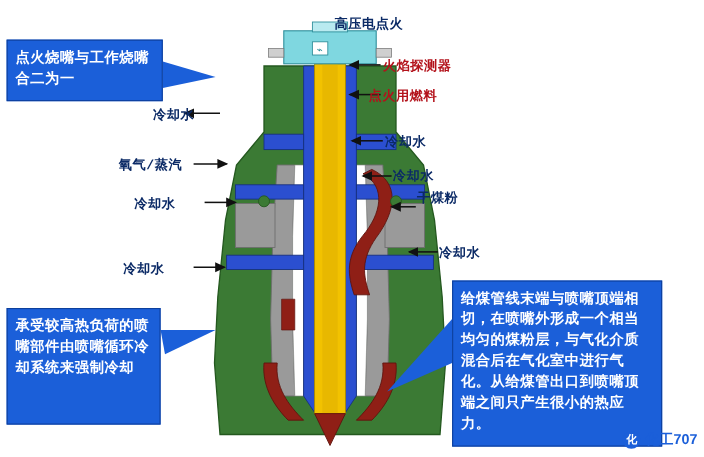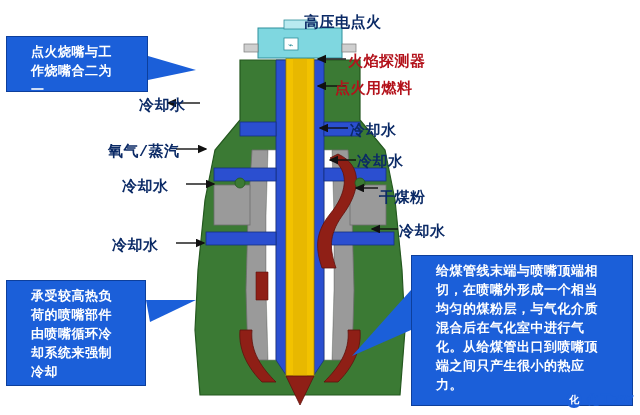--- a/index.html
+++ b/index.html
@@ -13,29 +13,29 @@
   #stage{position:absolute;left:0;top:0;width:640px;height:415px;}
   svg.diagram{position:absolute;left:0;top:0;width:640px;height:415px;}
 
   .callout{
     position:absolute;
     background:#1b5fd9;
     color:#ffffff;
     border:1px solid #0d3f9c;
     font-size:13px;
     line-height:19px;
-    padding:5px 24px;
+    padding:5px 7px;
     box-sizing:border-box;
     font-weight:bold;
     letter-spacing:0.5px;
   }
   .label{
     position:absolute;
     color:#0b2a66;
-    font-size:15px;
+    font-size:12px;
     font-weight:bold;
     white-space:nowrap;
     letter-spacing:0.5px;
   }
   .label.red{color:#b3121b;}
   .wm{
     position:absolute;
     right:6px;bottom:6px;
     display:flex;align-items:center;gap:4px;
     color:#1b5fd9;font-size:13px;font-weight:bold;
@@ -140,31 +140,31 @@
       <polygon points="148,56 196,70 148,80"></polygon>
       <polygon points="146,300 196,300 150,322"></polygon>
       <polygon points="411,290 352,356 411,330"></polygon>
     </g>
   </svg>
 
   <div class="callout" style="left:6px;top:36px;width:142px;height:56px;">点火烧嘴与工作烧嘴合二为一</div>
 
   <div class="callout" style="left:6px;top:280px;width:140px;height:106px;">承受较高热负荷的喷嘴部件由喷嘴循环冷却系统来强制冷却</div>
 
-  <div class="callout" style="left:411px;top:255px;width:222px;height:151px;">给煤管线末端与喷嘴顶端相切，在喷嘴外形成一个相当均匀的煤粉层，与气化介质混合后在气化室中进行气化。从给煤管出口到喷嘴顶端之间只产生很小的热应力。</div>
+  <div class="callout" style="left:411px;top:255px;width:191px;height:151px;">给煤管线末端与喷嘴顶端相切，在喷嘴外形成一个相当均匀的煤粉层，与气化介质混合后在气化室中进行气化。从给煤管出口到喷嘴顶端之间只产生很小的热应力。</div>
 
   <div class="label" style="left:304px;top:13px;">高压电点火</div>
   <div class="label red" style="left:348px;top:52px;">火焰探测器</div>
   <div class="label red" style="left:335px;top:79px;">点火用燃料</div>
   <div class="label" style="left:139px;top:96px;">冷却水</div>
   <div class="label" style="left:350px;top:121px;">冷却水</div>
   <div class="label" style="left:108px;top:142px;font-family:Liberation Mono, monospace;">氧气/蒸汽</div>
   <div class="label" style="left:357px;top:152px;">冷却水</div>
   <div class="label" style="left:122px;top:177px;">冷却水</div>
-  <div class="label" style="left:379px;top:188px;">干煤粉</div>
+  <div class="label" style="left:379px;top:172px;">干煤粉</div>
   <div class="label" style="left:399px;top:222px;">冷却水</div>
   <div class="label" style="left:112px;top:236px;">冷却水</div>
 
   <div class="wm">
     <span class="logo">化</span>
     <span>化工707</span>
   </div>
 
 </div>
 

